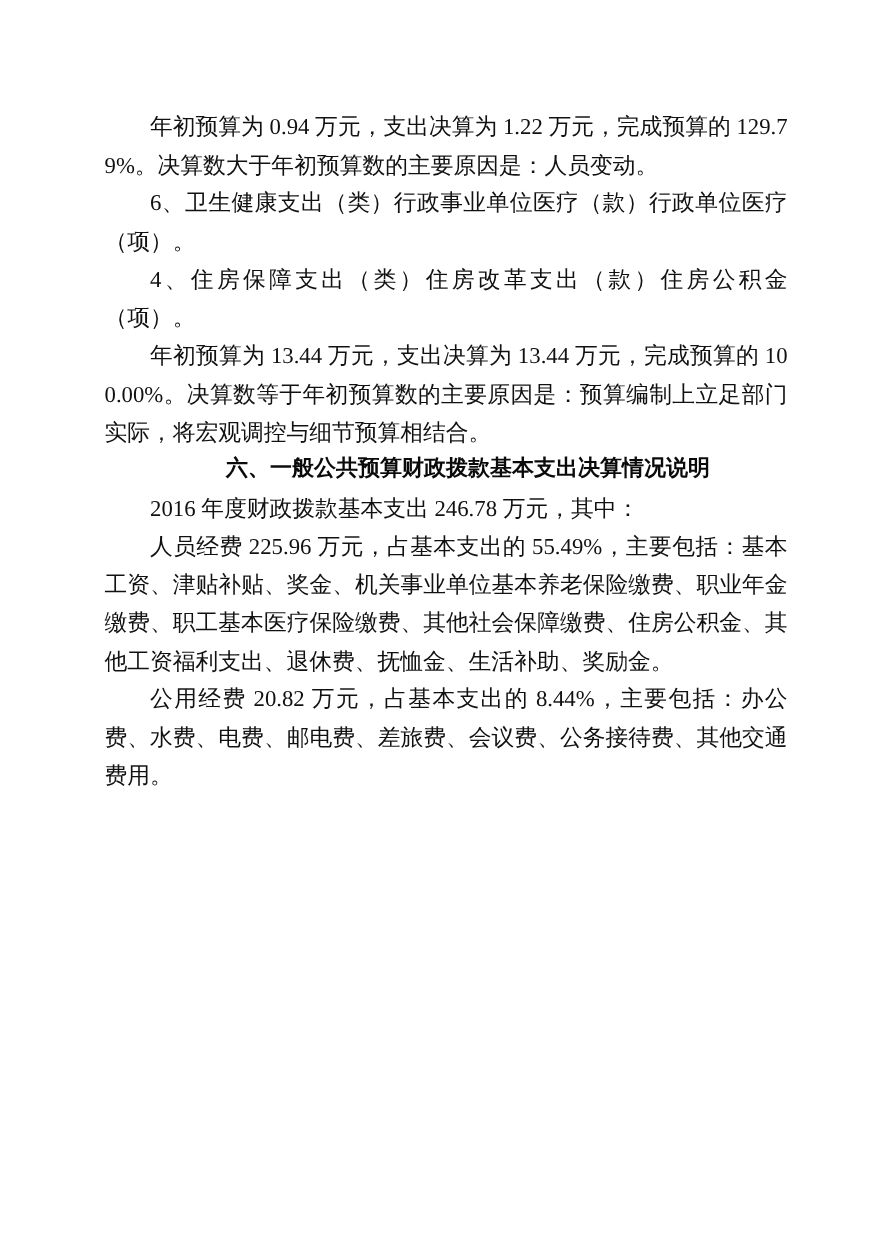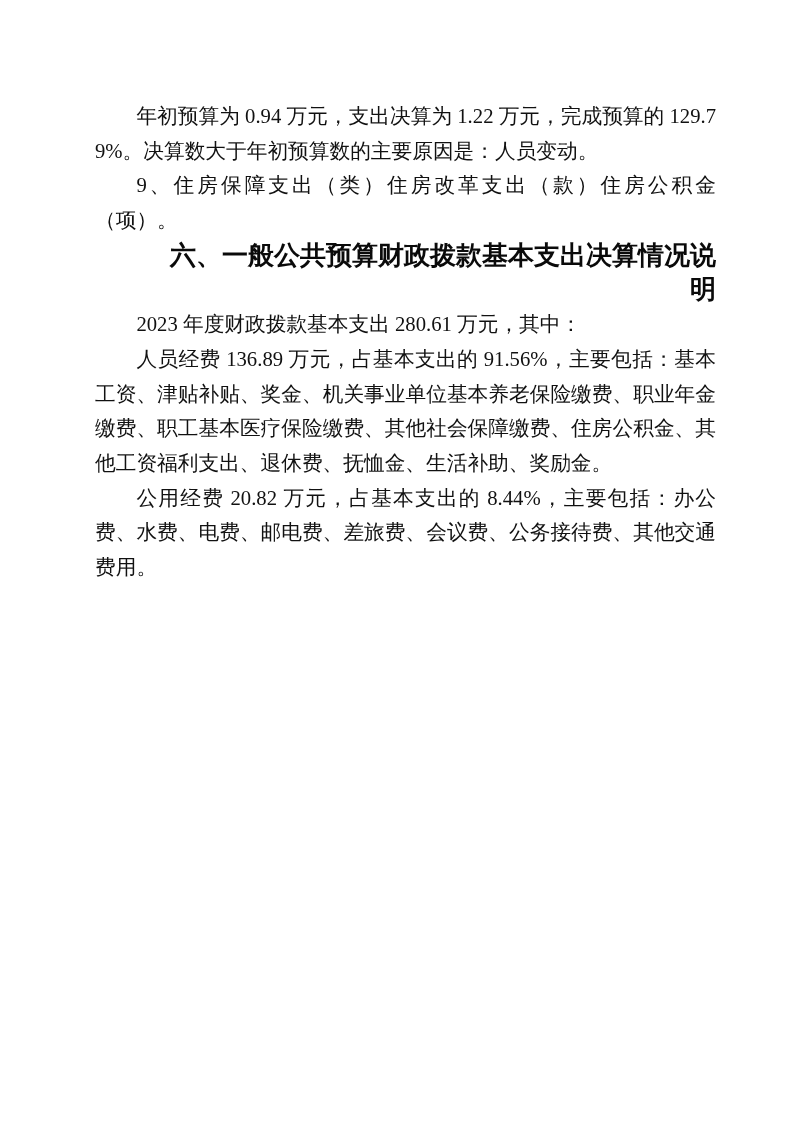--- a/index.html
+++ b/index.html
@@ -25,31 +25,33 @@
     font-family: "Liberation Serif", "DejaVu Serif", serif;
     font-size: 20.7px;
     line-height: 34.68px;
     color: #111111;
     text-align: justify;
     text-justify: inter-ideograph;
     text-indent: 2em;
     word-break: break-all;
   }
   .heading {
-    font-family: Liberation Sans, sans-serif;
+    font-family: Liberation Mono, monospace;
     font-weight: 700;
-    font-size: 26px;
+    font-size: 20px;
     line-height: 34.68px;
     color: #0a0a0a;
-    text-align: right;
+    text-align: center;
   }
 </style>
 </head>
 <body>
 
 <div class="page">
   <p class="para">年初预算为 0.94 万元，支出决算为 1.22 万元，完成预算的 129.79%。决算数大于年初预算数的主要原因是：人员变动。</p>
-  <p class="para">9、住房保障支出（类）住房改革支出（款）住房公积金（项）。</p>
+  <p class="para">6、卫生健康支出（类）行政事业单位医疗（款）行政单位医疗（项）。</p>
+  <p class="para">4、住房保障支出（类）住房改革支出（款）住房公积金（项）。</p>
+  <p class="para">年初预算为 13.44 万元，支出决算为 13.44 万元，完成预算的 100.00%。决算数等于年初预算数的主要原因是：预算编制上立足部门实际，将宏观调控与细节预算相结合。</p>
   <p class="para heading">六、一般公共预算财政拨款基本支出决算情况说明</p>
-  <p class="para">2023 年度财政拨款基本支出 280.61 万元，其中：</p>
-  <p class="para">人员经费 136.89 万元，占基本支出的 91.56%，主要包括：基本工资、津贴补贴、奖金、机关事业单位基本养老保险缴费、职业年金缴费、职工基本医疗保险缴费、其他社会保障缴费、住房公积金、其他工资福利支出、退休费、抚恤金、生活补助、奖励金。</p>
+  <p class="para">2016 年度财政拨款基本支出 246.78 万元，其中：</p>
+  <p class="para">人员经费 225.96 万元，占基本支出的 55.49%，主要包括：基本工资、津贴补贴、奖金、机关事业单位基本养老保险缴费、职业年金缴费、职工基本医疗保险缴费、其他社会保障缴费、住房公积金、其他工资福利支出、退休费、抚恤金、生活补助、奖励金。</p>
   <p class="para">公用经费 20.82 万元，占基本支出的 8.44%，主要包括：办公费、水费、电费、邮电费、差旅费、会议费、公务接待费、其他交通费用。</p>
 </div>
 
 </body></html>

